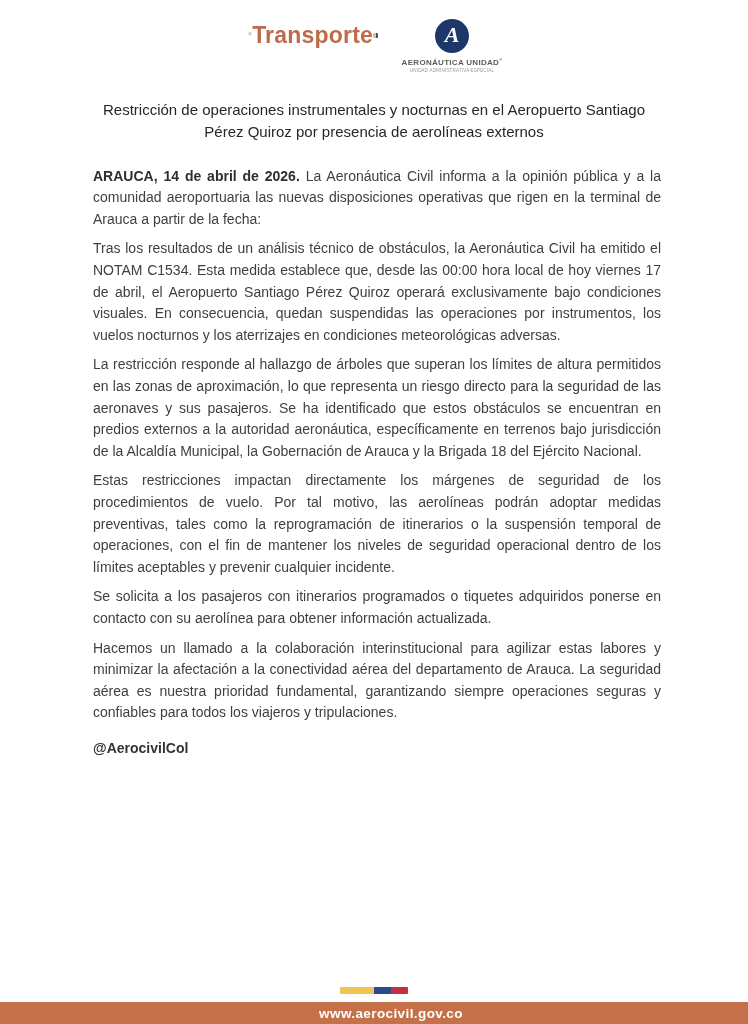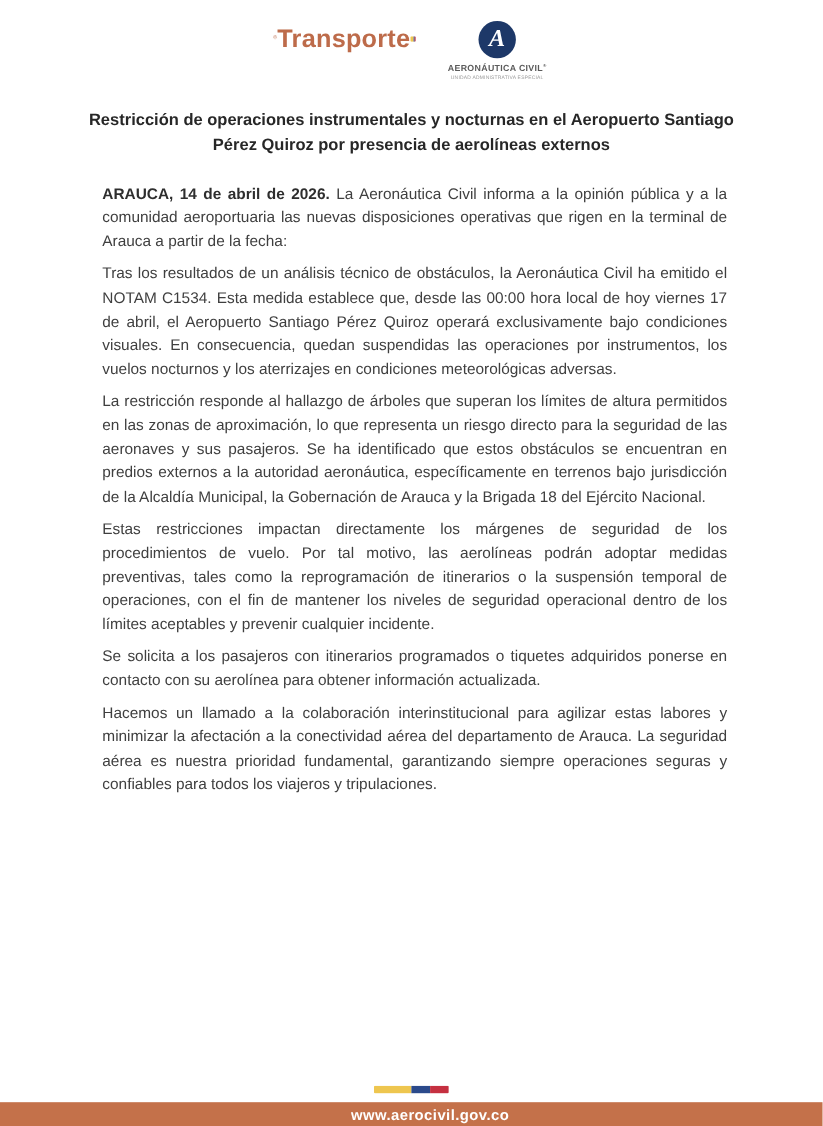--- a/index.html
+++ b/index.html
@@ -41,21 +41,21 @@
   .aerocivil-name{
     margin-top:4px;font-size:8px;font-weight:700;color:#5b5b5b;
     letter-spacing:0.3px;white-space:nowrap;
   }
   .aerocivil-name sup{font-size:4px;}
   .aerocivil-sub{font-size:4.5px;color:#9a9a9a;letter-spacing:0.2px;white-space:nowrap;margin-top:1px;}
   
   .doc-title{
     margin:26px auto 0;width:600px;
     text-align:center;color:#272727;
-    font-size:15px;font-weight:700;line-height:22px;
+    font-size:15px;font-weight:400;line-height:22px;
   }
   
   .doc-body{
     margin:23px 87px 0 93px;
     color:#3f3f3f;font-size:14px;line-height:21.6px;
   }
   .doc-body p{margin:0 0 8px;text-align:justify;}
   .doc-body p.dateline strong{color:#2e2e2e;}
   .doc-body p.handle{font-weight:700;text-align:left;margin-top:14px;color:#333;}
   
@@ -99,38 +99,39 @@
         <span class="fy"></span>
         <span class="fb"></span>
         <span class="fr"></span>
       </div>
     </div>
 
     <div class="logo-aerocivil">
       <div class="a-circle">
         <span>A</span>
       </div>
-      <div class="aerocivil-name"><span>AERONÁUTICA CIVIL</span><sup>®</sup></div>
+      <div class="aerocivil-name"><span>AERONÁUTICA UNIDAD</span><sup>®</sup></div>
       <div class="aerocivil-sub">UNIDAD ADMINISTRATIVA ESPECIAL</div>
     </div>
 
   </div>
 
   <div class="doc-title">
     <div>Restricción de operaciones instrumentales y nocturnas en el Aeropuerto Santiago</div>
     <div>Pérez Quiroz por presencia de aerolíneas externos</div>
   </div>
 
   <div class="doc-body">
     <p class="dateline"><strong>ARAUCA, 14 de abril de 2026.</strong> <span>La Aeronáutica Civil informa a la opinión pública y a la comunidad aeroportuaria las nuevas disposiciones operativas que rigen en la terminal de Arauca a partir de la fecha:</span></p>
     <p>Tras los resultados de un análisis técnico de obstáculos, la Aeronáutica Civil ha emitido el NOTAM C1534. Esta medida establece que, desde las 00:00 hora local de hoy viernes 17 de abril, el Aeropuerto Santiago Pérez Quiroz operará exclusivamente bajo condiciones visuales. En consecuencia, quedan suspendidas las operaciones por instrumentos, los vuelos nocturnos y los aterrizajes en condiciones meteorológicas adversas.</p>
     <p>La restricción responde al hallazgo de árboles que superan los límites de altura permitidos en las zonas de aproximación, lo que representa un riesgo directo para la seguridad de las aeronaves y sus pasajeros. Se ha identificado que estos obstáculos se encuentran en predios externos a la autoridad aeronáutica, específicamente en terrenos bajo jurisdicción de la Alcaldía Municipal, la Gobernación de Arauca y la Brigada 18 del Ejército Nacional.</p>
     <p>Estas restricciones impactan directamente los márgenes de seguridad de los procedimientos de vuelo. Por tal motivo, las aerolíneas podrán adoptar medidas preventivas, tales como la reprogramación de itinerarios o la suspensión temporal de operaciones, con el fin de mantener los niveles de seguridad operacional dentro de los límites aceptables y prevenir cualquier incidente.</p>
     <p>Se solicita a los pasajeros con itinerarios programados o tiquetes adquiridos ponerse en contacto con su aerolínea para obtener información actualizada.</p>
     <p>Hacemos un llamado a la colaboración interinstitucional para agilizar estas labores y minimizar la afectación a la conectividad aérea del departamento de Arauca. La seguridad aérea es nuestra prioridad fundamental, garantizando siempre operaciones seguras y confiables para todos los viajeros y tripulaciones.</p>
+    <p class="handle">@AerocivilCol</p>
   </div>
 
   <div class="flag-bar footer-flag">
     <span class="fy"></span>
     <span class="fb"></span>
     <span class="fr"></span>
   </div>
   <div class="footer-bar">
     <span>www.aerocivil.gov.co</span>
   </div>

